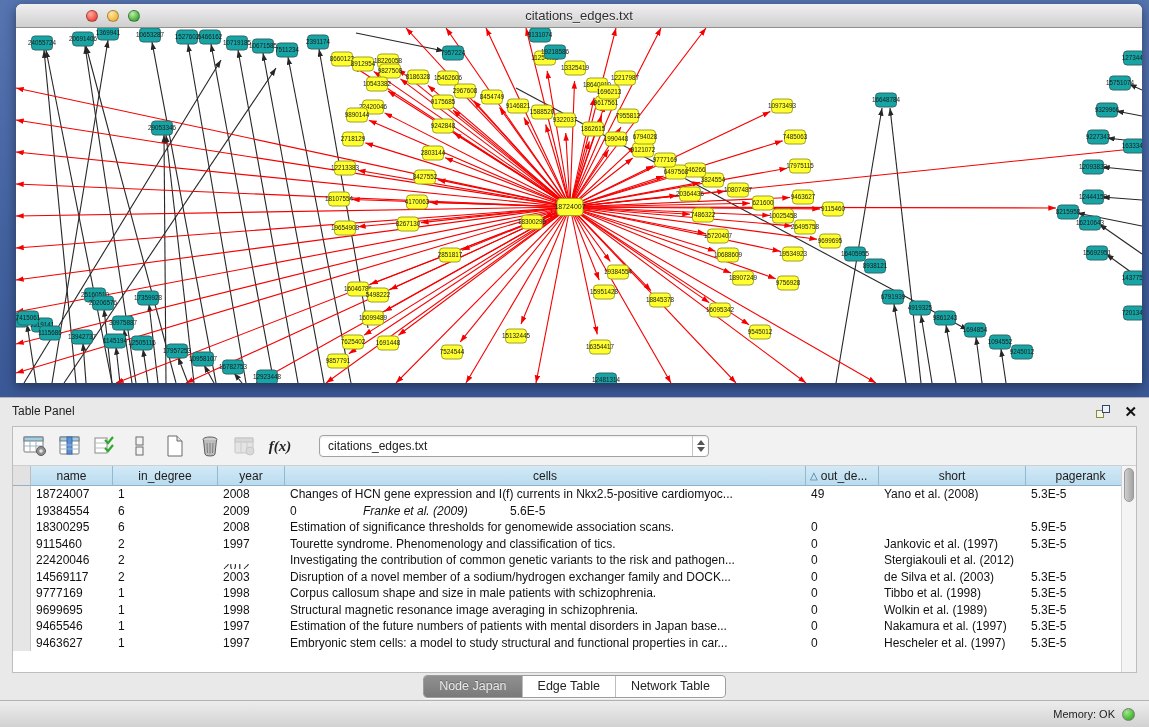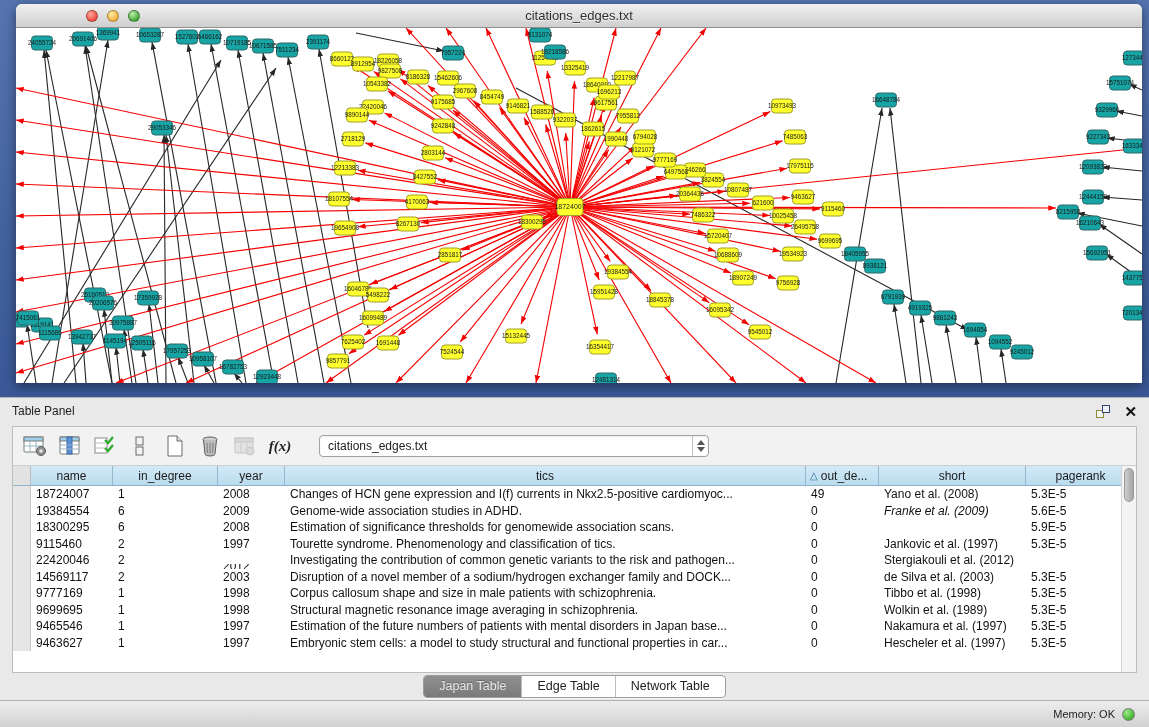--- a/index.html
+++ b/index.html
@@ -838,21 +838,21 @@
           <div class="hdr-cell" style="flex: 0 0 82px;">
             <span>name</span>
           </div>
           <div class="hdr-cell" style="flex: 0 0 105px;">
             <span>in_degree</span>
           </div>
           <div class="hdr-cell" style="flex: 0 0 67px;">
             <span>year</span>
           </div>
           <div class="hdr-cell" style="flex: 1 1 493px;">
-            <span>tics</span>
+            <span>cells</span>
           </div>
           <div class="hdr-cell leftal" style="flex: 0 0 73px;">
             <span class="sort-tri">△</span>
             <span>out_de...</span>
           </div>
           <div class="hdr-cell" style="flex: 0 0 147px;">
             <span>short</span>
           </div>
           <div class="hdr-cell" style="flex: 0 0 110px;">
             <span>pagerank</span>
@@ -867,21 +867,20 @@
             <div class="cell" style="flex: 1 1 493px;">Changes of HCN gene expression and I(f) currents in Nkx2.5-positive cardiomyoc...</div>
             <div class="cell" style="flex: 0 0 73px;">49</div>
             <div class="cell" style="flex: 0 0 147px;">Yano et al. (2008)</div>
             <div class="cell" style="flex: 0 0 110px;">5.3E-5</div>
           </div>
           <div class="data-row">
             <div class="cell rowhdr" style="flex: 0 0 18px;"></div>
             <div class="cell" style="flex: 0 0 82px;">19384554</div>
             <div class="cell" style="flex: 0 0 105px;">6</div>
             <div class="cell" style="flex: 0 0 67px;">2009</div>
-            <div class="cell" style="flex: 1 1 493px;">Genome-wide association studies in ADHD.</div>
             <div class="cell" style="flex: 0 0 73px;">0</div>
             <div class="cell" style="flex: 0 0 147px; font-style: italic;">Franke et al. (2009)</div>
             <div class="cell" style="flex: 0 0 110px;">5.6E-5</div>
           </div>
           <div class="data-row">
             <div class="cell rowhdr" style="flex: 0 0 18px;"></div>
             <div class="cell" style="flex: 0 0 82px;">18300295</div>
             <div class="cell" style="flex: 0 0 105px;">6</div>
             <div class="cell" style="flex: 0 0 67px;">2008</div>
             <div class="cell" style="flex: 1 1 493px;">Estimation of significance thresholds for genomewide association scans.</div>
@@ -961,21 +960,21 @@
           </div>
         </div>
       <div class="vscroll">
         <div class="vthumb"></div>
       </div>
     </div>
   </div>
 
   <div class="tabbar">
     <div class="seg" id="seg-tabs">
-        <div class="seg-item active">Japan Table</div>
+        <div class="seg-item active">Node Japan</div>
         <div class="seg-item">Edge Table</div>
         <div class="seg-item">Network Table</div>
       </div>
   </div>
 </div>
 
 <div class="statusbar">
   <span>Memory: OK</span>
   <div class="mem-dot"></div>
 </div>

